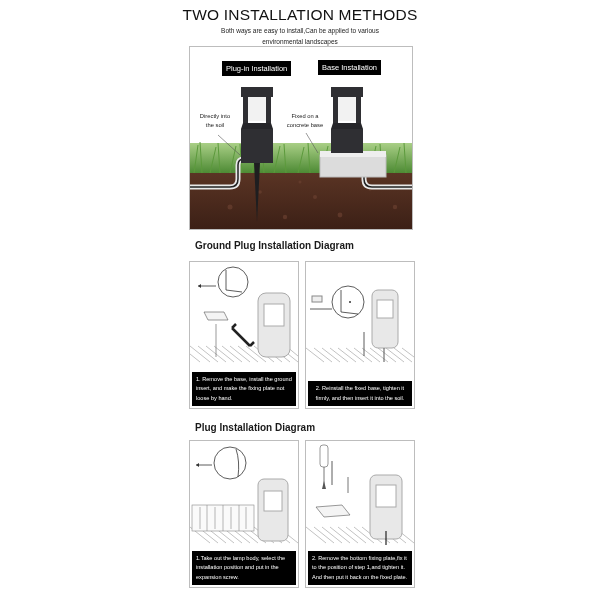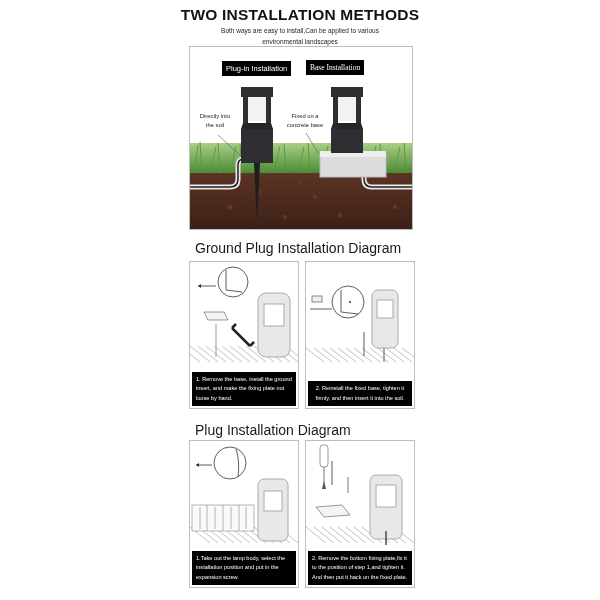--- a/index.html
+++ b/index.html
@@ -1,24 +1,24 @@
 <!DOCTYPE html>
 <html><head>
 <meta charset="utf-8">
 <style>
   html, body { margin: 0; padding: 0; background: #ffffff; }
   body { width: 600px; height: 600px; position: relative; overflow: hidden; font-family: "Liberation Sans", sans-serif; color: #111; }
   .abs { position: absolute; }
-  .title { left: 0; width: 600px; top: 6px; text-align: center; font-weight: bold; font-size: 15.5px; letter-spacing: 0.2px; color: #111; }
+  .title { left: 0; width: 600px; top: 6px; text-align: center; font-weight: normal; font-size: 15.5px; letter-spacing: 0.2px; color: #111; }
   .subtitle { left: 0; width: 600px; top: 25px; text-align: center; font-size: 6.5px; line-height: 11px; color: #222; }
   .hero { left: 189px; top: 46px; width: 222px; height: 182px; border: 1px solid #bdbdbd; background: #7dd3fc; overflow: hidden; }
   .hero svg { display: block; }
   .tag { background: #000; color: #fff; font-size: 7.5px; padding: 3px 4px; white-space: nowrap; }
   .note { font-size: 5.8px; line-height: 9px; color: #222; text-align: center; }
-  .section-title { left: 195px; font-size: 14px; font-weight: normal; color: #1a1a1a; }
+  .section-title { left: 195px; font-size: 10px; font-weight: bold; color: #1a1a1a; }
   .panel { width: 108px; height: 146px; border: 1px solid #bdbdbd; background: #fff; overflow: hidden; }
   .panel svg { display: block; }
   .caption { position: absolute; left: 2px; right: 2px; bottom: 2px; background: #000; color: #fff; font-size: 5.6px; line-height: 9.5px; padding: 3px 4px; box-sizing: border-box; }
   .caption.center { text-align: center; }
 </style>
 </head>
 <body>
 
 <div class="abs title">TWO INSTALLATION METHODS</div>
 <div class="abs subtitle">
@@ -83,21 +83,21 @@
       <rect x="166" y="50" width="5" height="26" fill="#2f2f33"></rect>
       <rect x="148" y="50" width="18" height="24" fill="#f2f2f2"></rect>
       <path d="M143 76 L171 76 L173 82 L141 82 Z" fill="#26262a"></path>
       <rect x="141" y="82" width="32" height="24" fill="#2f2f33"></rect>
     </g>
 
     <line x1="28" y1="88" x2="50" y2="108" stroke="#555" stroke-width="0.6"></line>
     <line x1="116" y1="86" x2="128" y2="106" stroke="#555" stroke-width="0.6"></line>
   </svg>
   <div class="abs tag" style="left:32px; top:14px;">Plug-in Installation</div>
-  <div class="abs tag" style="left:116px; top:13px;font-family:Liberation Serif, serif;">Base Installation</div>
+  <div class="abs tag" style="left:128px; top:13px;">Base Installation</div>
   <div class="abs note" style="left:4px; top:65px; width:42px;">
     <div>Directly into</div>
     <div>the soil</div>
   </div>
   <div class="abs note" style="left:92px; top:65px; width:46px;">
     <div>Fixed on a</div>
     <div>concrete base</div>
   </div>
 </div>
 

